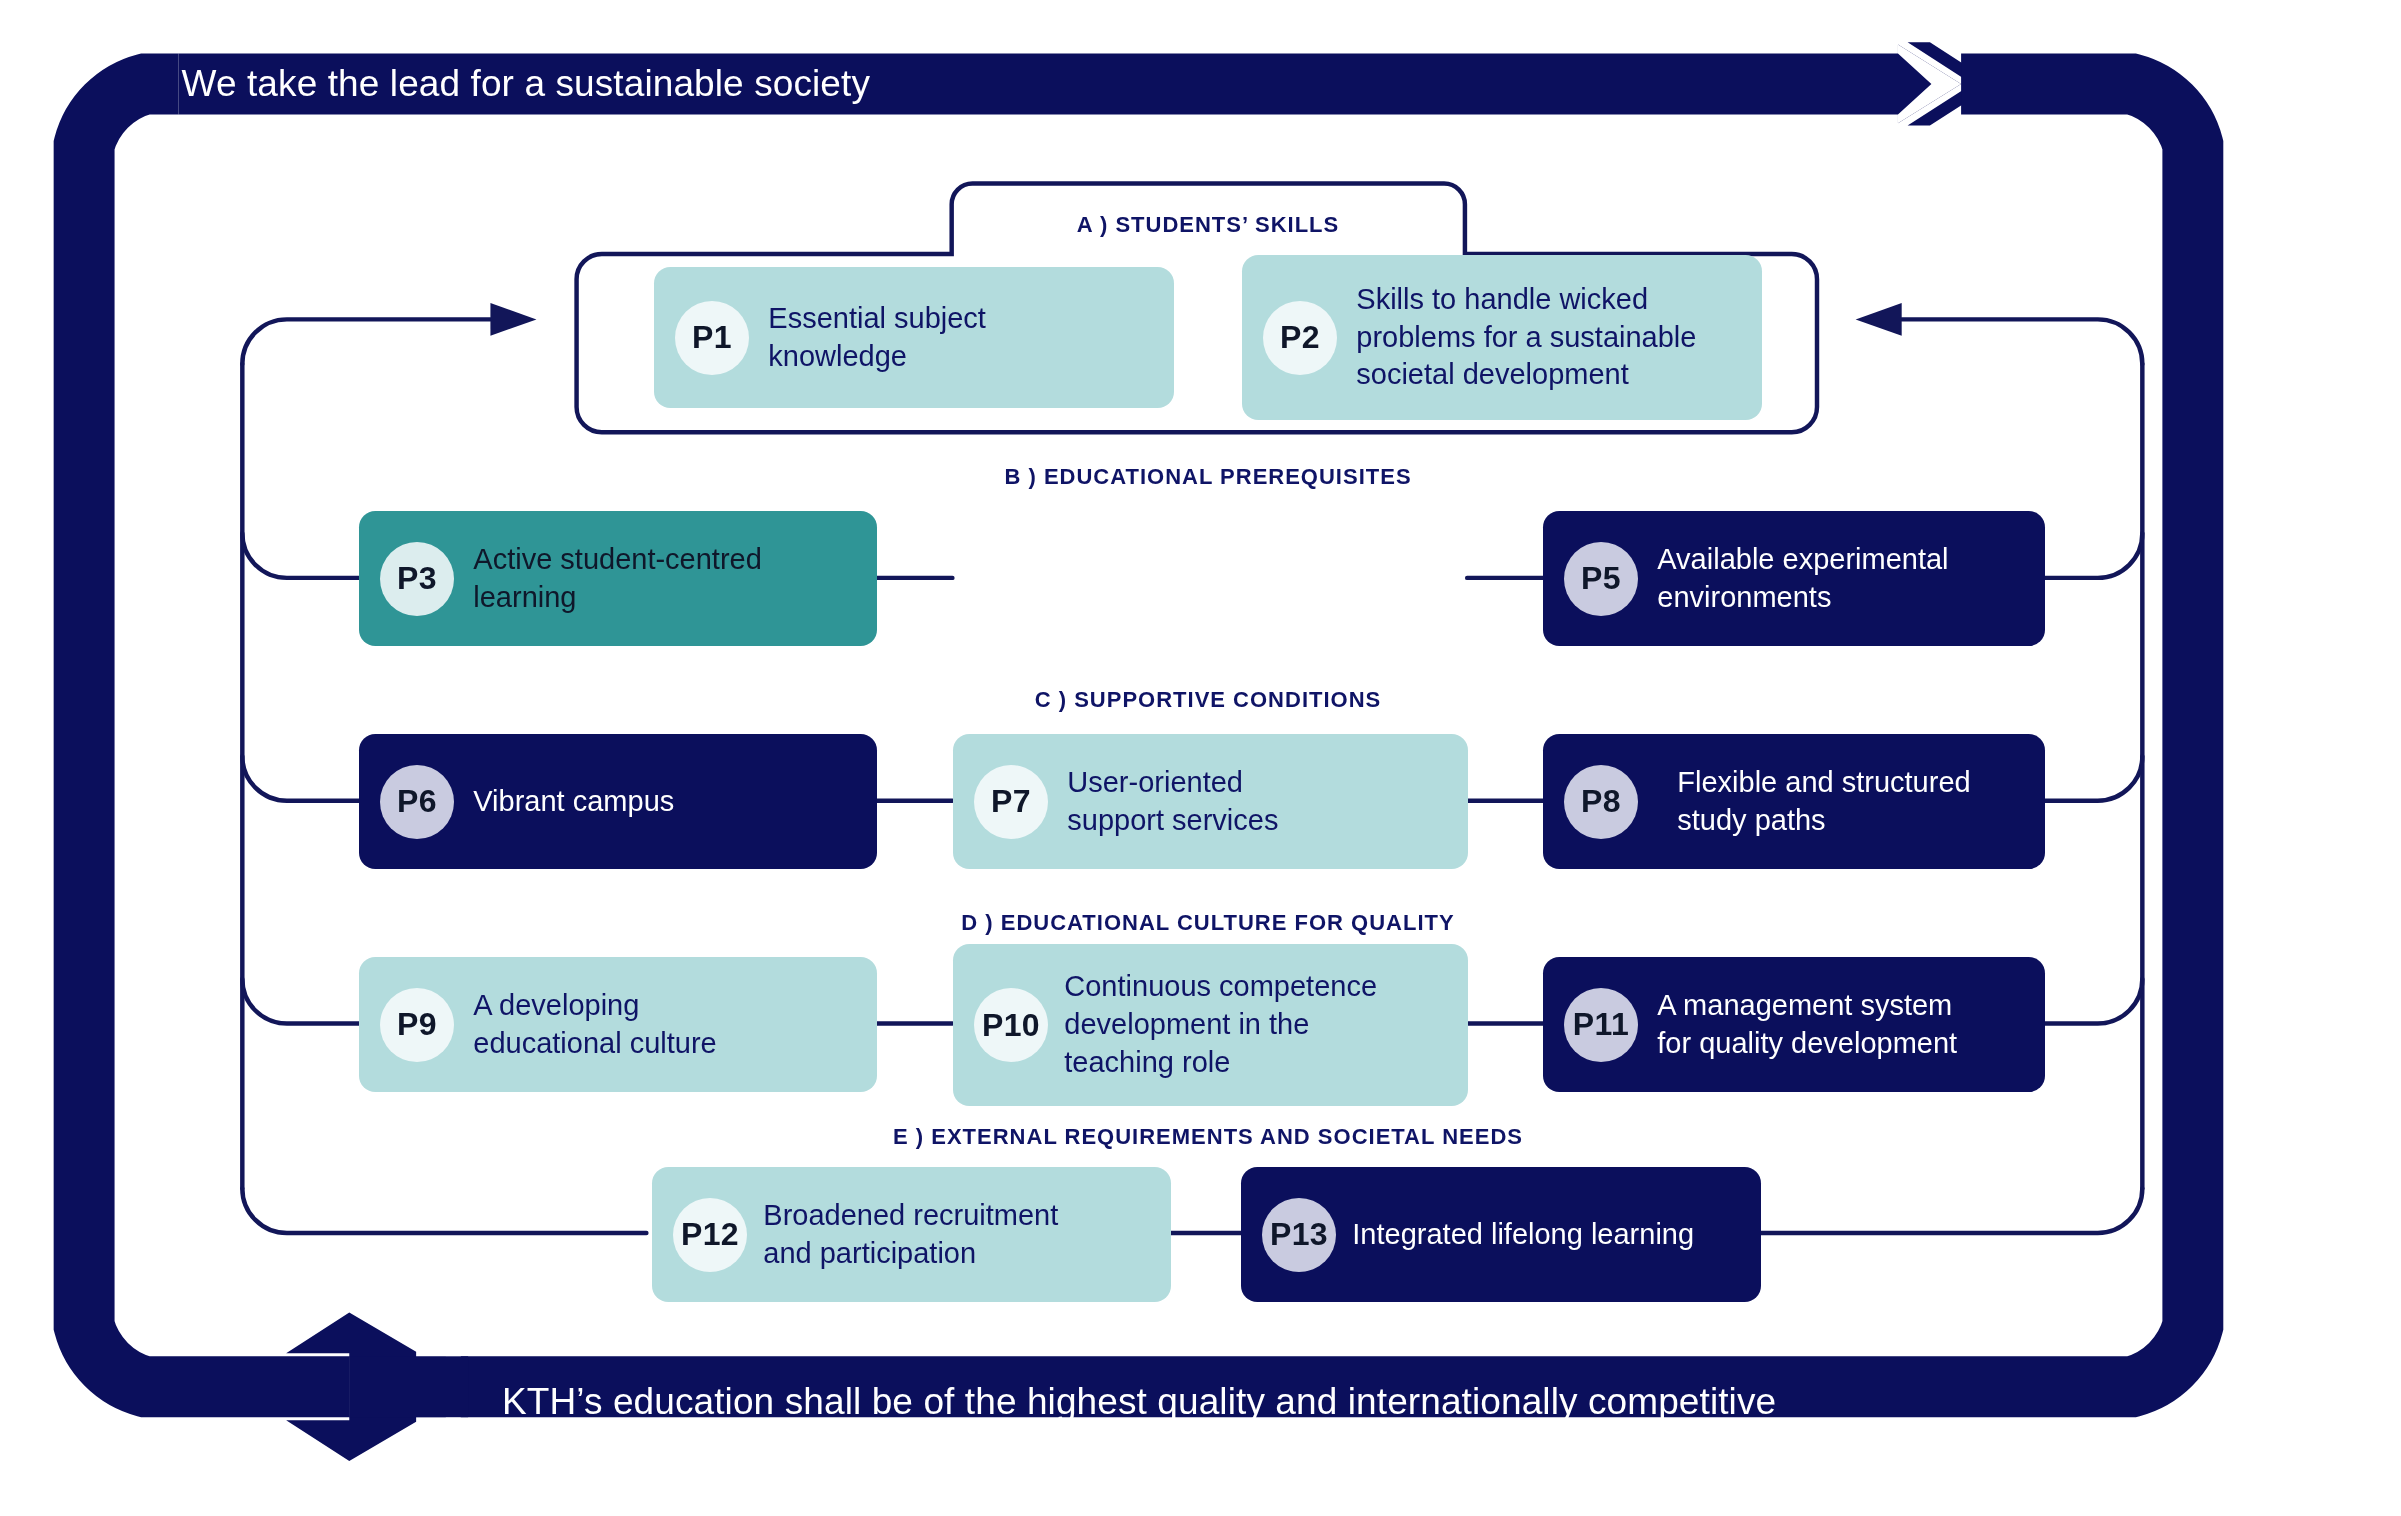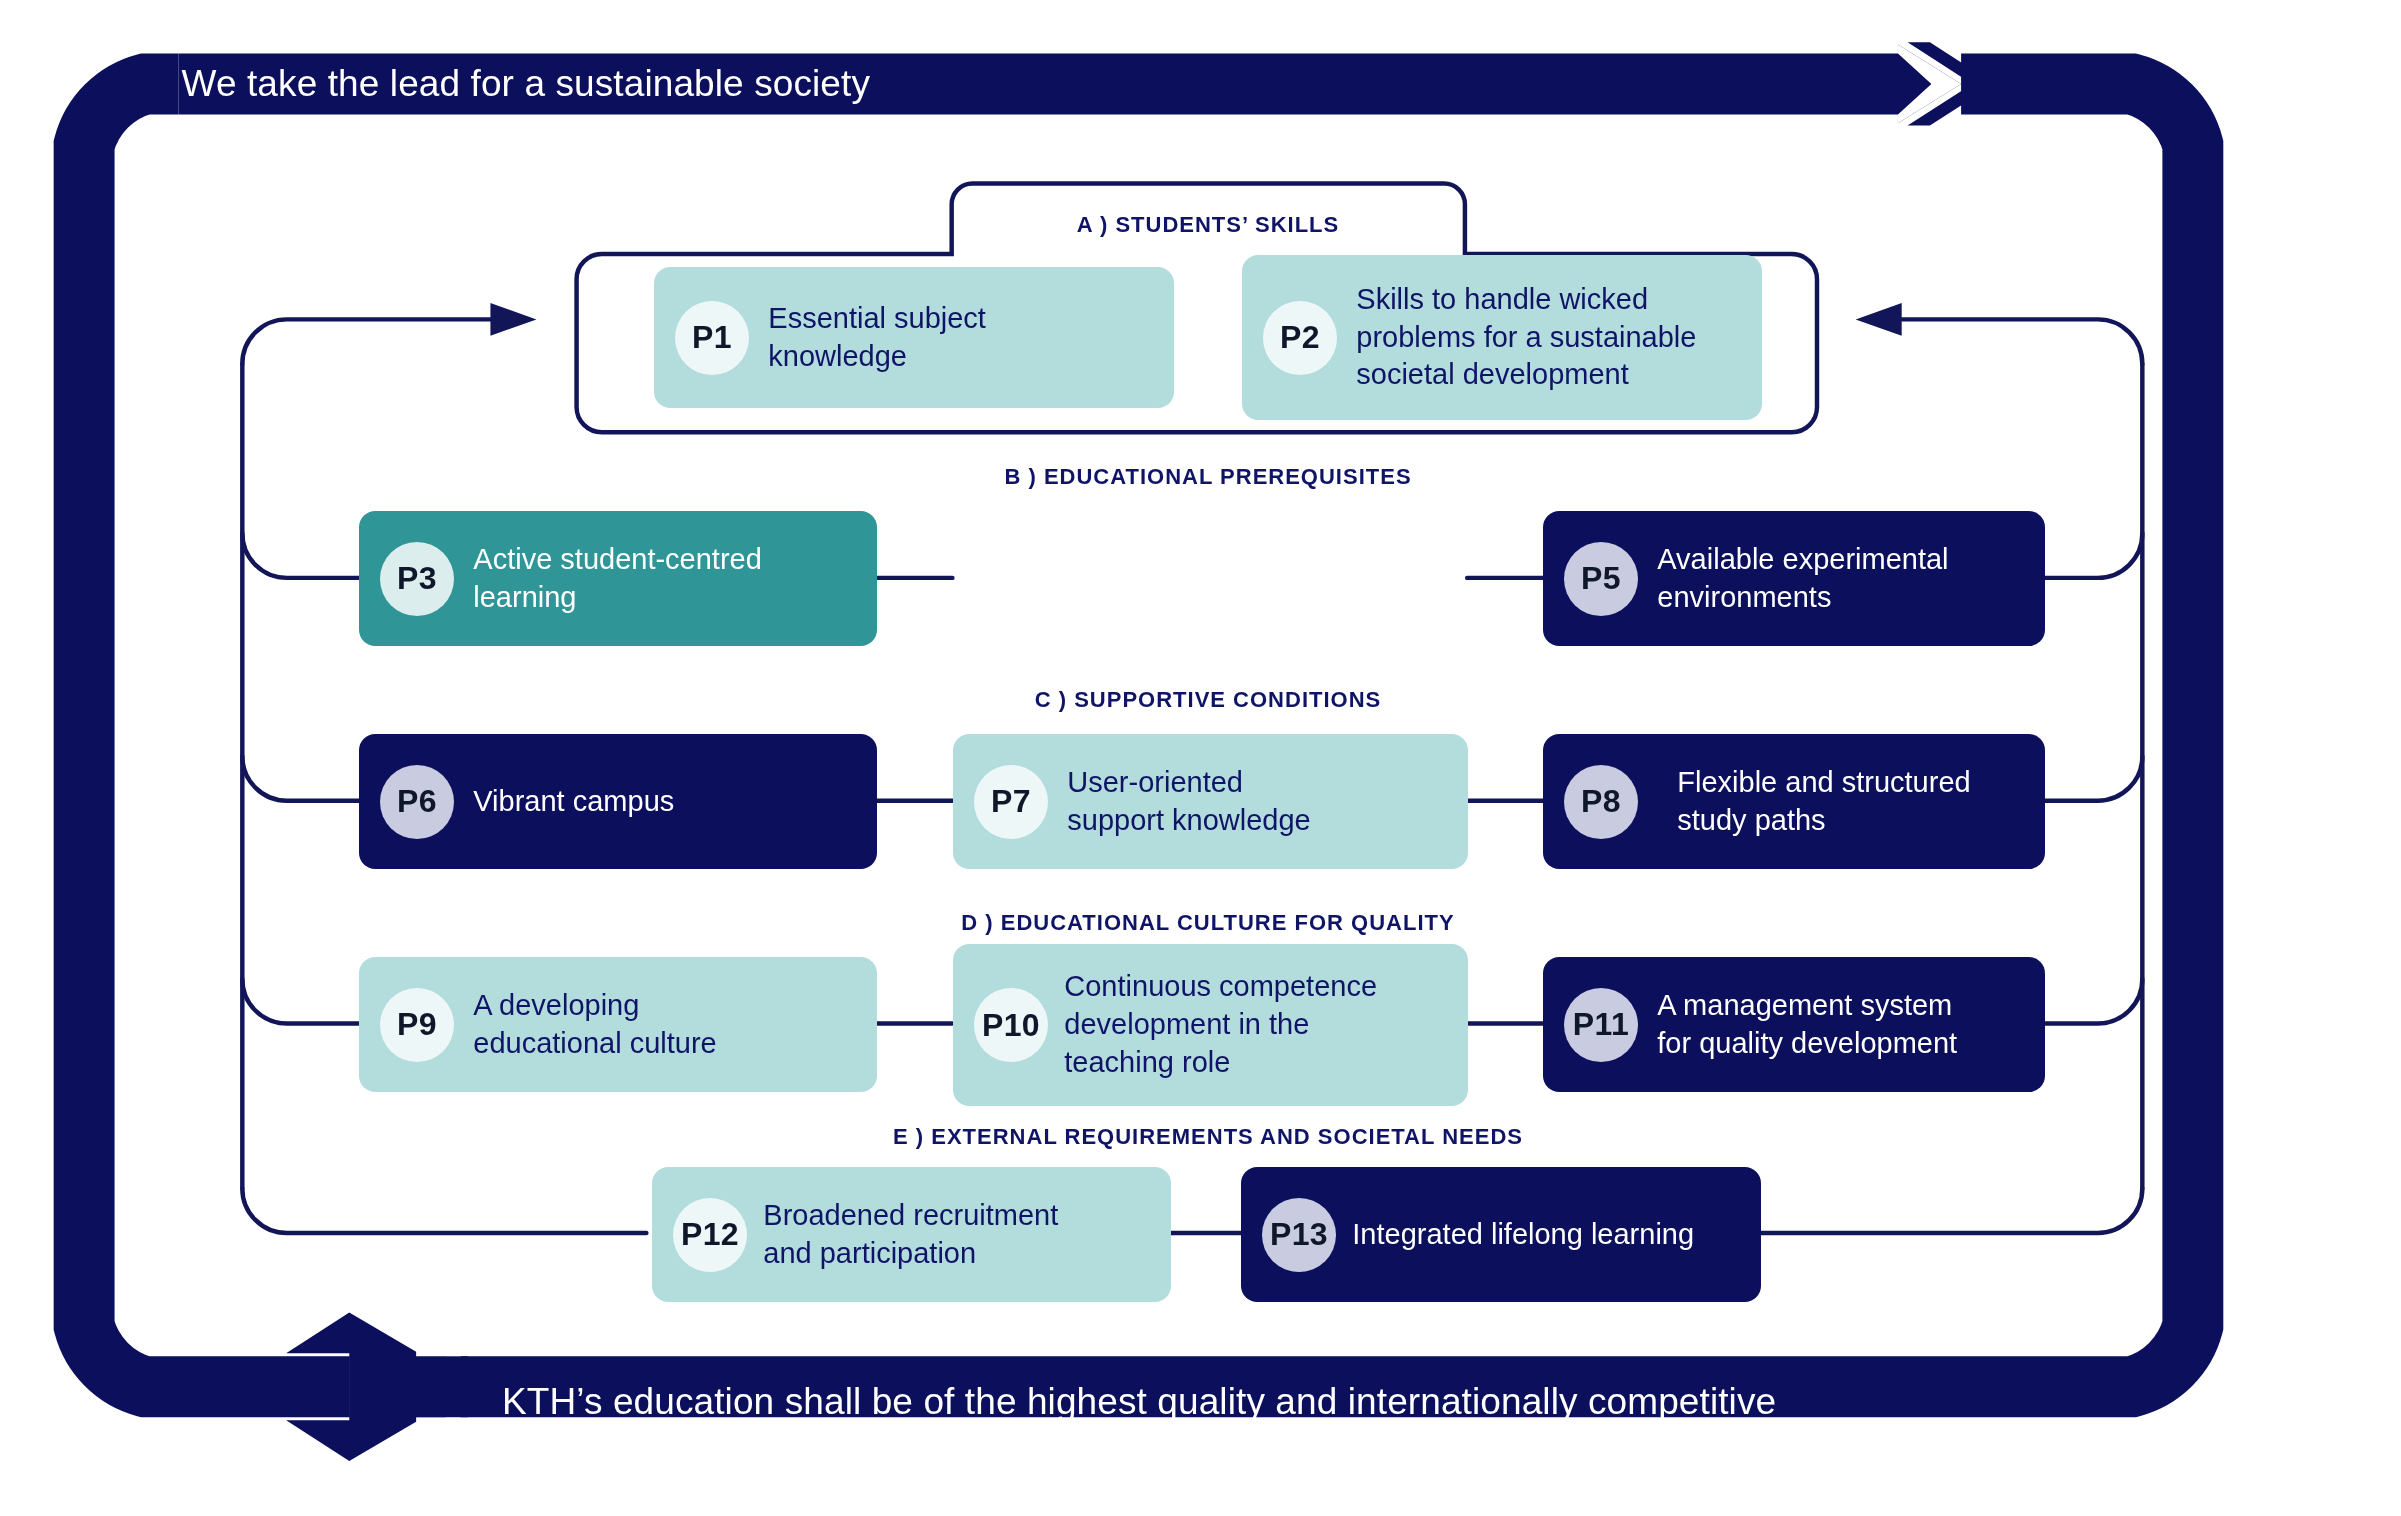--- a/index.html
+++ b/index.html
@@ -58,21 +58,21 @@
     white-space:pre-line;
     font-weight:400;
   }
 
   
   .pal-lightteal{background:#b3dcdd;}
   .pal-lightteal .ctext{color:#0f1466;}
   .pal-lightteal .badge{background:#eef7f8;}
 
   .pal-teal{background:#2f9596;}
-  .pal-teal .ctext{color:#ffffff;}
+  .pal-teal .ctext{color:#0f172a;}
   .pal-teal .badge{background:#dcedee;}
 
   .pal-navy{background:#0b0f5c;}
   .pal-navy .ctext{color:#ffffff;}
   .pal-navy .badge{background:#c9cbe0;}
 </style>
 </head>
 <body>
 
 <div id="stage">
@@ -186,21 +186,21 @@
   </div>
 
   <div class="card pal-navy" style="left:359px;top:734px;width:518px;height:135px;padding:0 19.3px 0 21px;">
     <div class="badge" style="width:74px;height:74px;margin-right:19.3px;">P6</div>
     <div class="ctext">Vibrant campus</div>
   </div>
 
   <div class="card pal-lightteal" style="left:953px;top:734px;width:515px;height:135px;padding:0 19.3px 0 21px;">
     <div class="badge" style="width:74px;height:74px;margin-right:19.3px;">P7</div>
     <div class="ctext">User-oriented
-support knowledge</div>
+support services</div>
   </div>
 
   <div class="card pal-navy" style="left:1543px;top:734px;width:502px;height:135px;padding:0 19.3px 0 21px;gap:20px;">
     <div class="badge" style="width:74px;height:74px;margin-right:19.3px;">P8</div>
     <div class="ctext">Flexible and structured
 study paths</div>
   </div>
 
   <div class="card pal-lightteal" style="left:359px;top:957px;width:518px;height:135px;padding:0 19.3px 0 21px;">
     <div class="badge" style="width:74px;height:74px;margin-right:19.3px;">P9</div>

